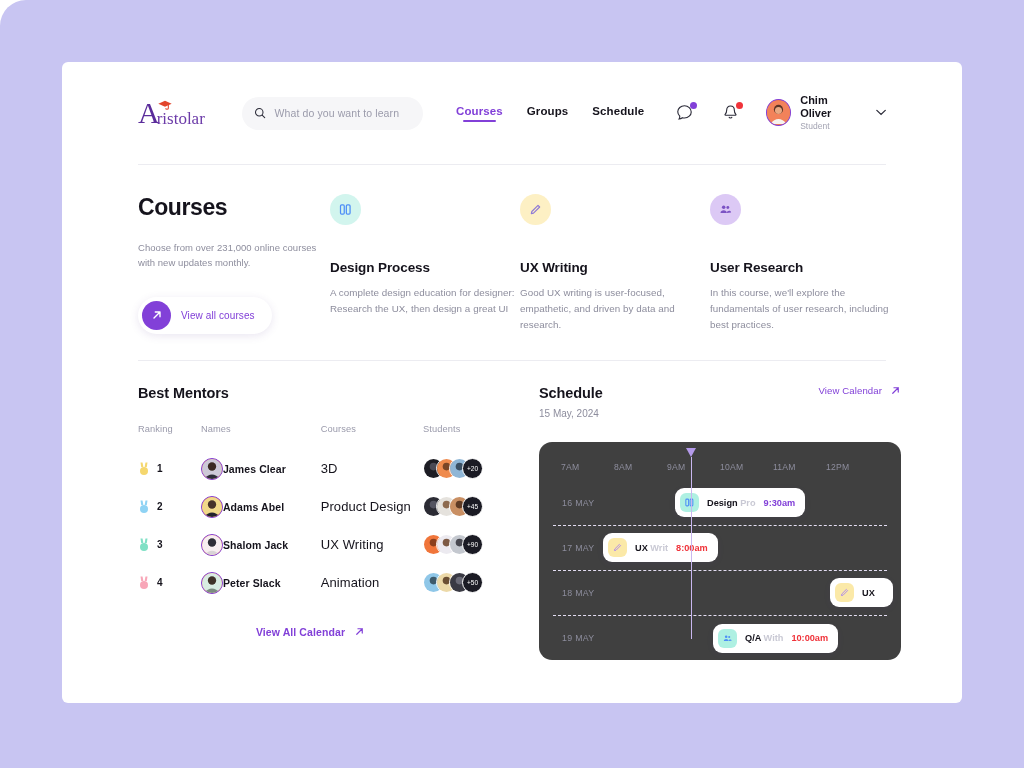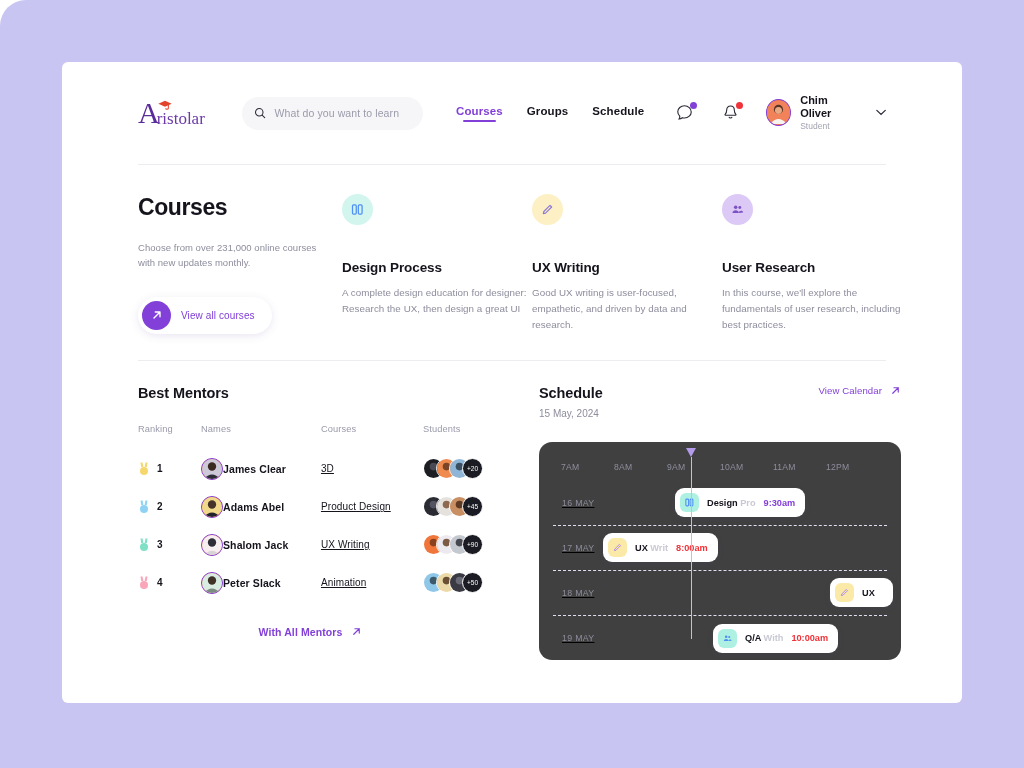--- a/index.html
+++ b/index.html
@@ -114,21 +114,21 @@
     box-shadow: 0 2px 9px rgba(90,60,150,.13); cursor: pointer;
   }
   .circ-arrow {
     width: 29px; height: 29px; border-radius: 50%; background: #8240d8;
     display: flex; align-items: center; justify-content: center; flex: none;
   }
   .view-all-label { font-size: 10px; color: #8240d8; letter-spacing: .1px; }
 
   .c-cards { display: flex; flex: 1; margin-left: 0; }
   .c-card { width: 190px; margin-right: 0; flex: none; }
-  .c-card:nth-child(1) { margin-left: 12px; }
+  .c-card:nth-child(1) { margin-left: 0; }
   .c-card:nth-child(2) { margin-left: 0; }
   .cc-icon {
     width: 31px; height: 31px; border-radius: 50%;
     display: flex; align-items: center; justify-content: center;
   }
   .cc-title {
     margin-top: 35px; font-size: 13.5px; font-weight: bold; color: #15131c;
     letter-spacing: -.1px;
   }
   .cc-desc {
@@ -143,21 +143,21 @@
   table.mtab { width: 100%; border-collapse: collapse; margin-top: 23px; }
   table.mtab th {
     text-align: left; font-size: 9.3px; font-weight: normal; color: #9a9aab;
     padding-bottom: 16px; letter-spacing: .1px;
   }
   table.mtab td { padding: 8px 0; vertical-align: middle; }
   .rank-cell { display: flex; align-items: center; gap: 7px; }
   .rank-num { font-size: 10px; font-weight: bold; color: #15131c; }
   .name-cell { display: flex; align-items: center; gap: 0; }
   .mentor-name { font-size: 10.5px; font-weight: bold; color: #15131c; letter-spacing: .1px; }
-  .course-cell { font-size: 10px; color: #15131c; letter-spacing: .1px; text-decoration: underline; }
+  .course-cell { font-size: 13px; color: #15131c; letter-spacing: .1px; }
   .stack { display: flex; align-items: center; }
   .stack .sa {
     width: 21px; height: 21px; border-radius: 50%; border: 1.5px solid #fff;
     margin-left: -8px; overflow: hidden;
   }
   .stack .sa:first-child { margin-left: 0; }
   .plus {
     width: 21px; height: 21px; border-radius: 50%; background: #1b1b24;
     color: #fff; font-size: 6.5px; display: flex; align-items: center;
     justify-content: center; margin-left: -8px; border: 1.5px solid #fff;
@@ -188,21 +188,21 @@
   .marker {
     position: absolute; left: 147px; top: 6px; width: 11px; z-index: 3;
   }
   .marker .tri {
     width: 0; height: 0; border-left: 5.5px solid transparent;
     border-right: 5.5px solid transparent; border-top: 9px solid #b49aea;
   }
   .marker .line {
     width: 1.6px; height: 182px; background: #c9b7ef; margin-left: 4.7px;
   }
-  .rows { position: relative; padding: 0 14px; margin-top: 9px; text-decoration: underline; }
+  .rows { position: relative; padding: 0 14px; margin-top: 9px; }
   .srow {
     height: 45px; display: flex; align-items: center;
     border-bottom: 1px dashed #e4def3; position: relative;
   }
   .srow:last-child { border-bottom: none; }
   .day-lbl {
     font-size: 8.8px; color: #8d8d9d; letter-spacing: .3px;
     width: 62px; padding-left: 9px;
   }
   .event {
@@ -520,21 +520,21 @@
                         <circle cx="10" cy="8" r="4" fill="#6a6a76"></circle>
                       </svg></span>
                   <span class="plus">+50</span>
                 </div>
               </td>
             </tr>
           </tbody>
         </table>
 
         <div class="view-mentors">
-          <span class="t">With All Mentors</span>
+          <span class="t">View All Calendar</span>
           <svg width="11" height="11" viewBox="0 0 14 14">
             <path d="M3.5 10.5 L10.5 3.5 M5 3.5 L10.5 3.5 L10.5 9" fill="none" stroke="#8240d8" stroke-width="1.5" stroke-linecap="round" stroke-linejoin="round"></path>
           </svg>
         </div>
       </div>
 
       <div class="schedule">
         <div class="sch-head">
           <div>
             <div class="sec-title">Schedule</div>

